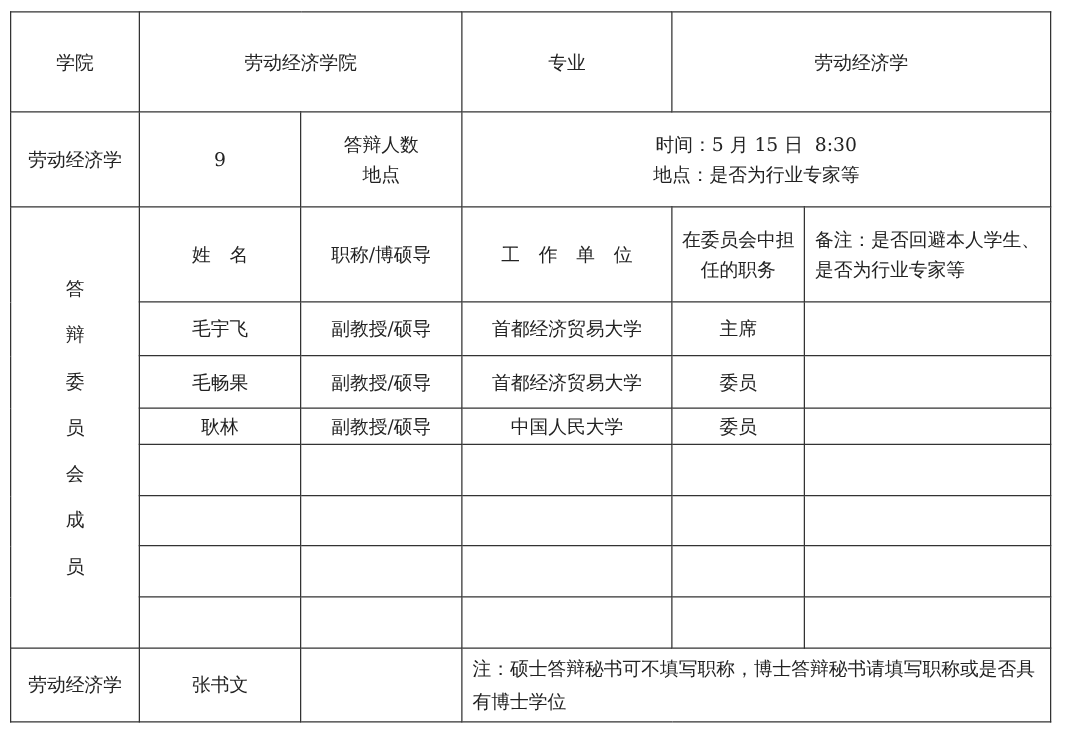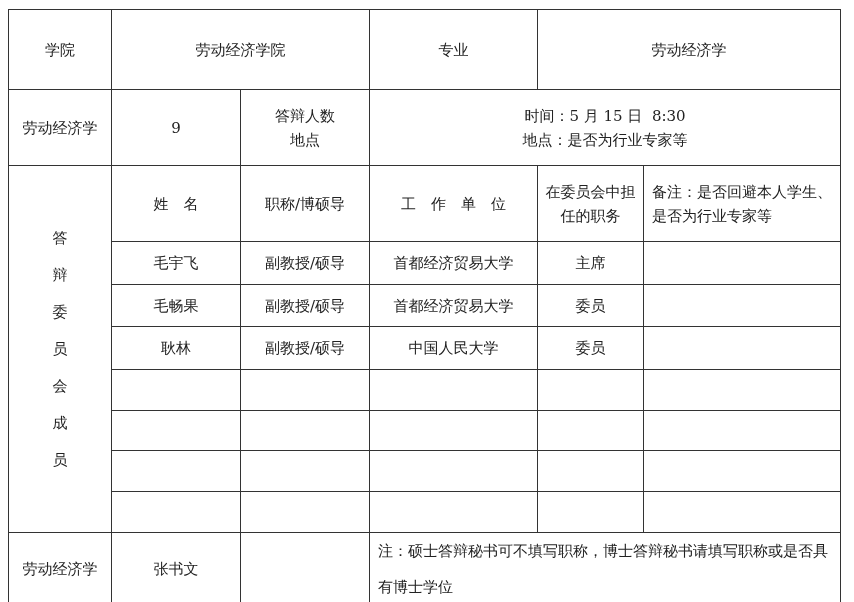--- a/index.html
+++ b/index.html
@@ -66,21 +66,21 @@
     <td>主席</td>
     <td></td>
   </tr>
   <tr style="height:42px">
     <td>毛畅果</td>
     <td>副教授/硕导</td>
     <td>首都经济贸易大学</td>
     <td>委员</td>
     <td></td>
   </tr>
-  <tr style="height:43px">
+  <tr style="height:29px">
     <td>耿林</td>
     <td>副教授/硕导</td>
     <td>中国人民大学</td>
     <td>委员</td>
     <td></td>
   </tr>
   <tr style="height:41px">
     <td></td>
     <td></td>
     <td></td>
@@ -105,16 +105,16 @@
     <td></td>
     <td></td>
     <td></td>
     <td></td>
     <td></td>
   </tr>
   <tr style="height:59px">
     <td>劳动经济学</td>
     <td>张书文</td>
     <td></td>
-    <td colspan="3" class="left" style="line-height:36px">注：硕士答辩秘书可不填写职称，博士答辩秘书请填写职称或是否具有博士学位</td>
+    <td colspan="3" class="left" style="line-height:26px">注：硕士答辩秘书可不填写职称，博士答辩秘书请填写职称或是否具有博士学位</td>
   </tr>
 </tbody>
   </table>
 
 </body></html>

